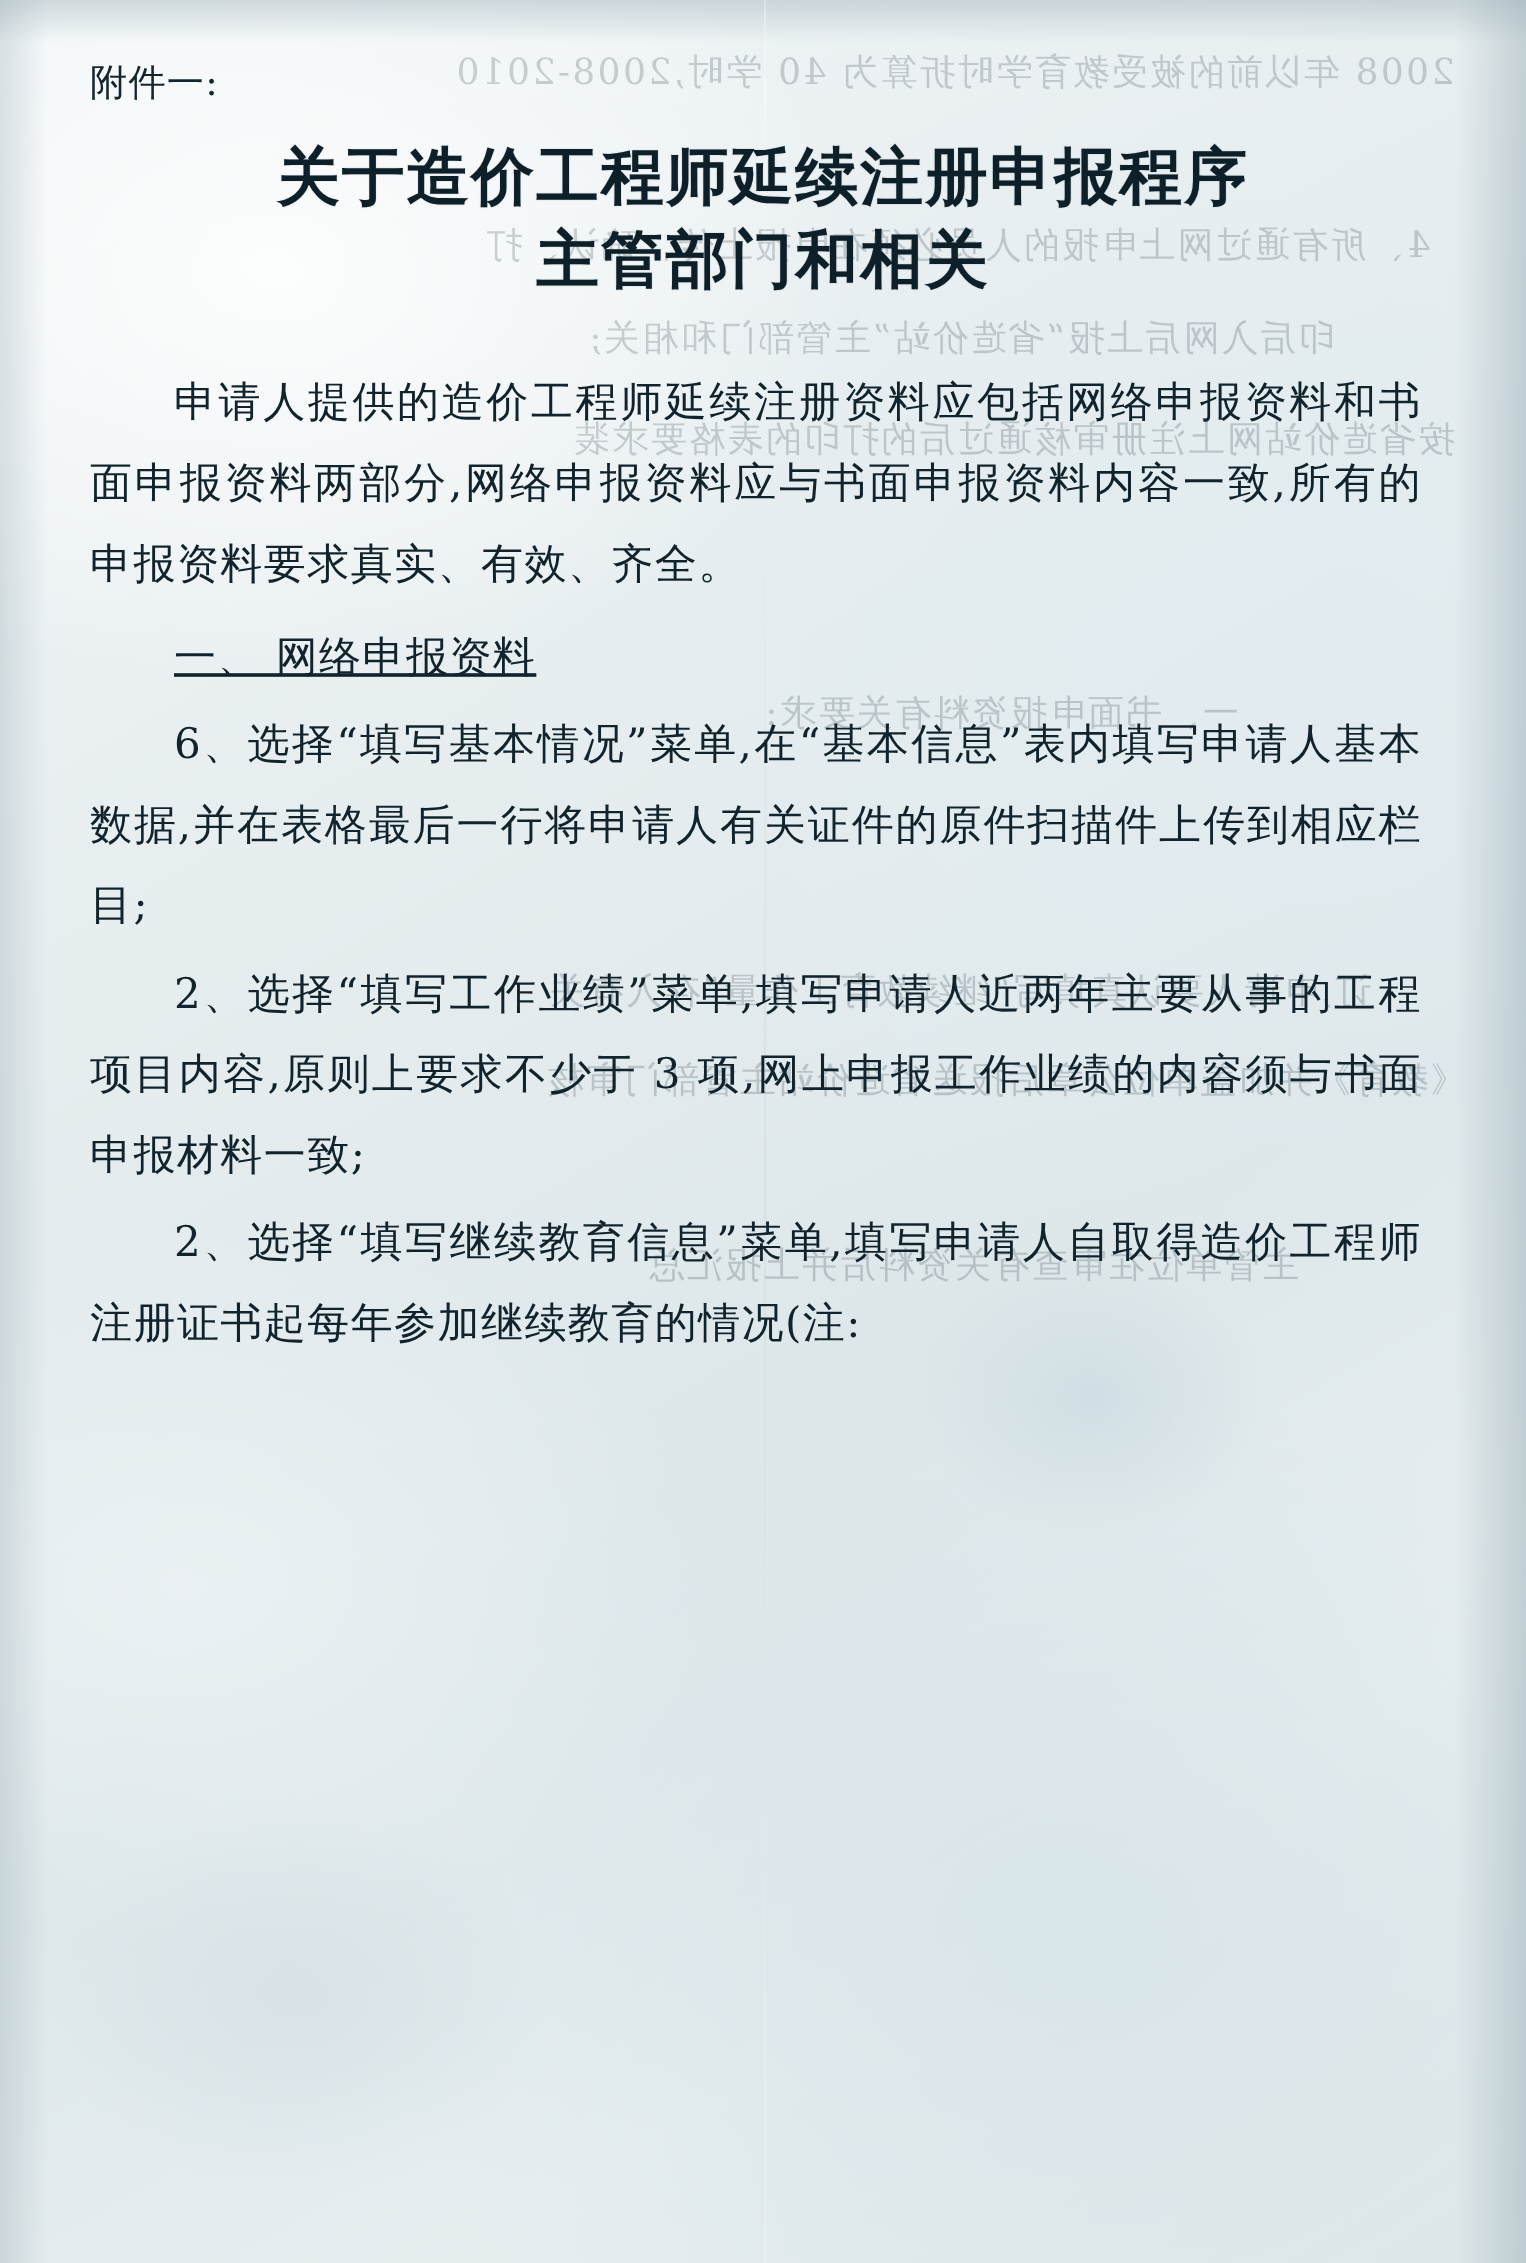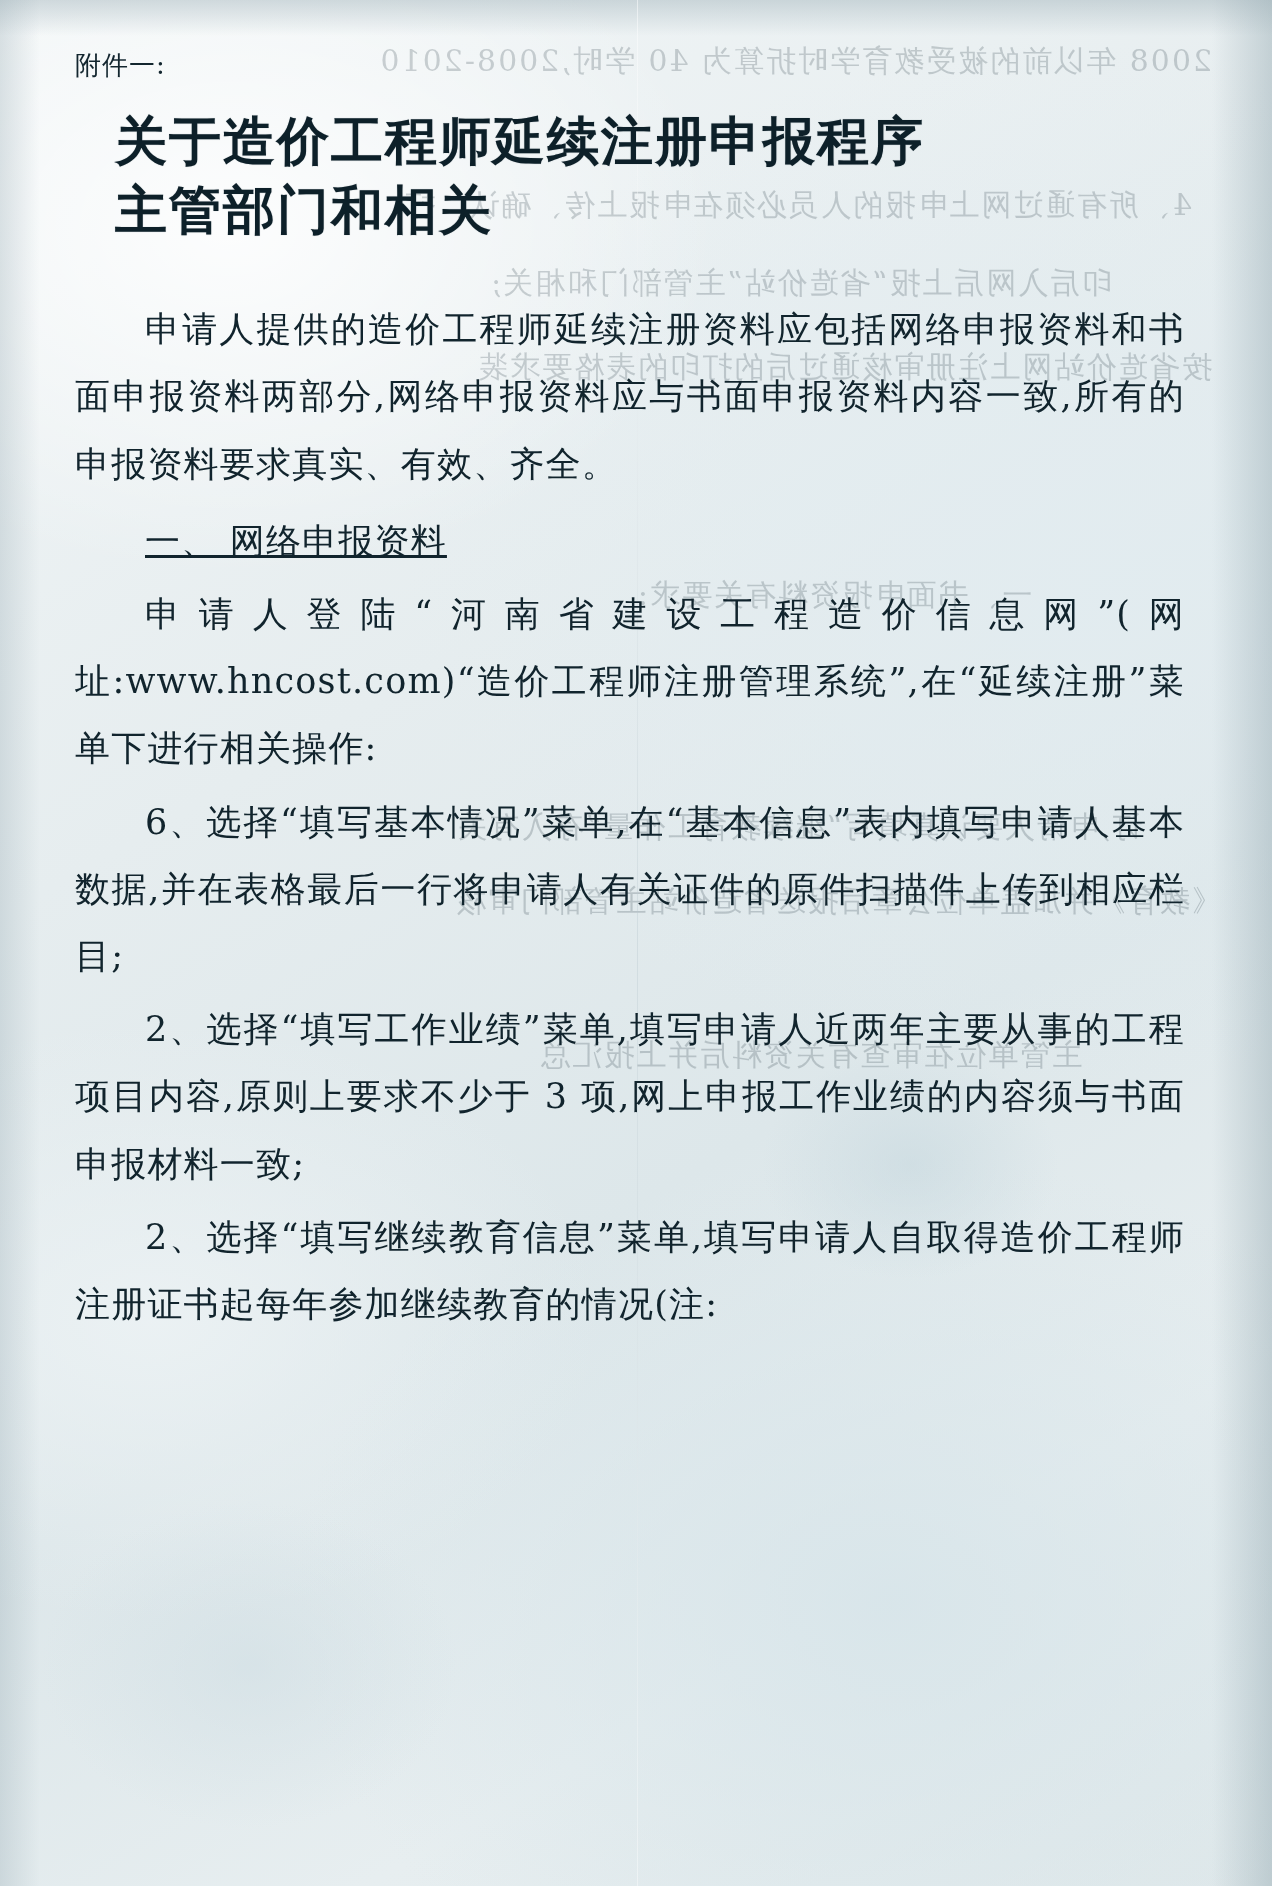--- a/index.html
+++ b/index.html
@@ -72,27 +72,28 @@
 
   
   .content {
     position: relative;
     z-index: 5;
     padding: 30px 75px 0 75px;
     color: #10242e;
   }
 
   .attach-label {
-    font-size: 26px;
+    font-size: 31px;
     letter-spacing: 1px;
     margin: 18px 0 0 0;
     color: #13262f;
   }
 
   .doc-title {
+    text-align: center;
     font-size: 52px;
     font-weight: bold;
     line-height: 1.32;
     letter-spacing: 2px;
     margin: 24px 40px 0 40px;
     color: #0d2029;
     text-shadow: 0 0 1px rgba(10,30,40,0.35);
   }
   .doc-title .t-line { display: block; }
 
@@ -167,21 +168,20 @@
     <div class="attach-label">附件一:</div>
 
     <div class="doc-title">
       <span class="t-line">关于造价工程师延续注册申报程序</span>
       <span class="t-line">主管部门和相关</span>
     </div>
 
     <div class="body-block">
       <p class="para">申请人提供的造价工程师延续注册资料应包括网络申报资料和书面申报资料两部分,网络申报资料应与书面申报资料内容一致,所有的申报资料要求真实、有效、齐全。</p>
       <p class="para heading-item">一、 网络申报资料</p>
-      <p class="para">申请人登陆“河南省建设工程造价信息网”(网址:www.hncost.com)“造价工程师注册管理系统”,在“延续注册”菜单下进行相关操作:</p>
       <p class="para">6、选择“填写基本情况”菜单,在“基本信息”表内填写申请人基本数据,并在表格最后一行将申请人有关证件的原件扫描件上传到相应栏目;</p>
       <p class="para">2、选择“填写工作业绩”菜单,填写申请人近两年主要从事的工程项目内容,原则上要求不少于 3 项,网上申报工作业绩的内容须与书面申报材料一致;</p>
       <p class="para">2、选择“填写继续教育信息”菜单,填写申请人自取得造价工程师注册证书起每年参加继续教育的情况(注:</p>
     </div>
 
   </div>
 
   <div class="edge-shadow-right"></div>
   <div class="edge-shadow-left"></div>
   <div class="edge-shadow-top"></div>

